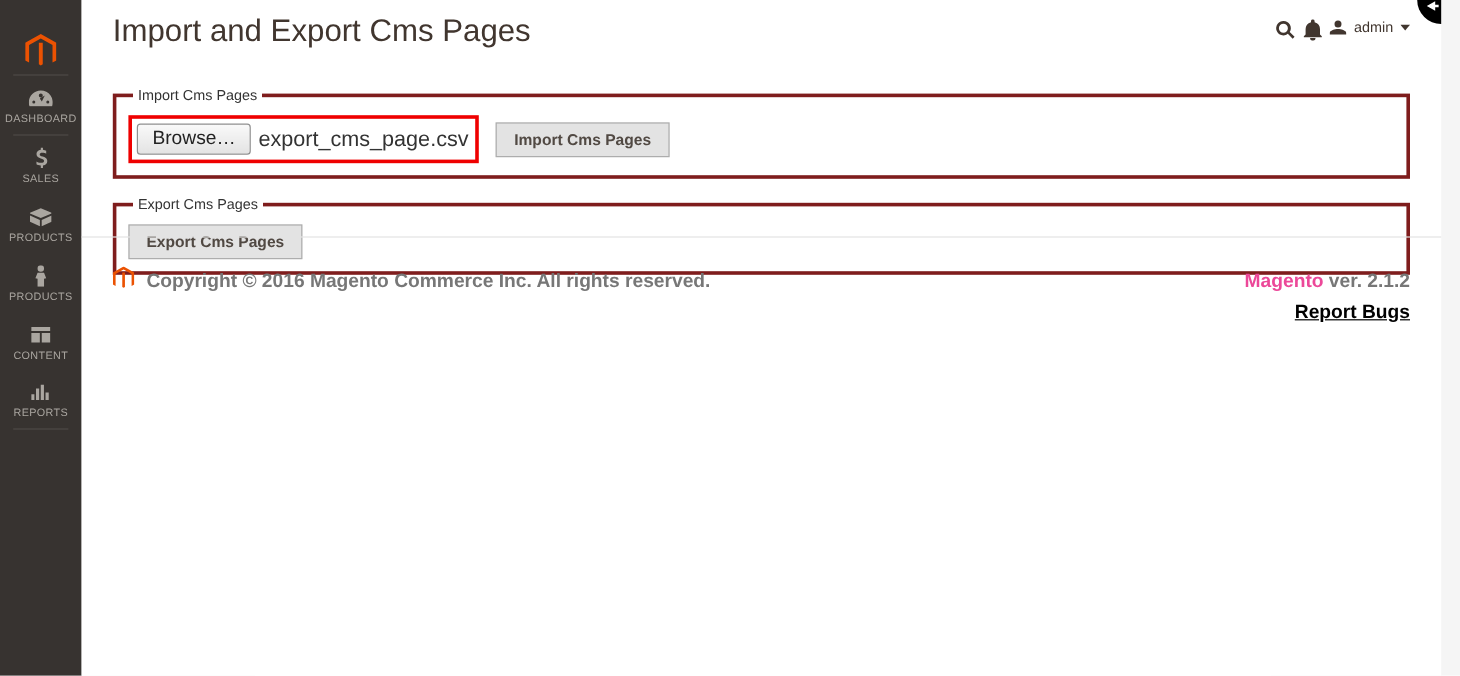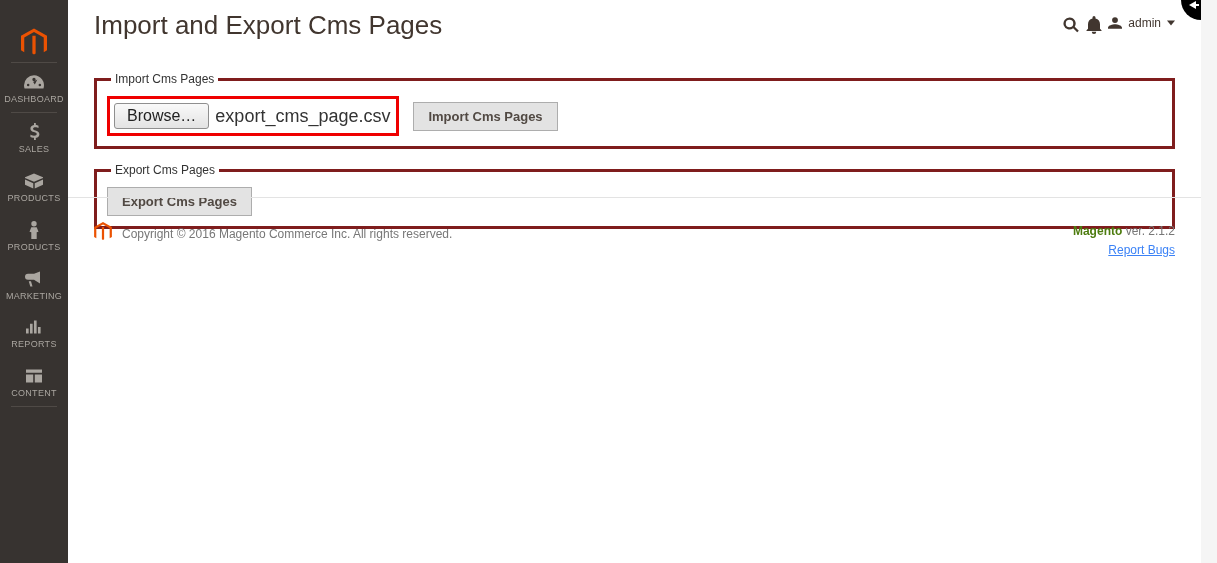--- a/index.html
+++ b/index.html
@@ -144,28 +144,29 @@
       height: 1px;
       background: #e3e3e3;
     }
     .footer {
       position: absolute;
       left: 26px; right: 26px;
       top: 222px;
       display: flex;
       align-items: flex-start;
       justify-content: space-between;
-      font-size: 12px;
+      font-size: 16px;
       color: #777;
+      font-weight: bold;
     }
     .footer-left { display: flex; align-items: center; gap: 10px; }
     .footer-left svg { width: 18px; height: 20px; }
     .footer-right { text-align: right; line-height: 1.6; }
-    .footer-right .brand { color: #4d7c0f; }
-    .footer-right a { color: #3b82f6; text-decoration: underline; cursor: pointer; }
+    .footer-right .brand { color: #ec4899; }
+    .footer-right a { color: #000000; text-decoration: underline; cursor: pointer; }
 
     .floating-badge {
       position: absolute;
       top: 0;
       right: 0;
       width: 20px;
       height: 20px;
       background: #000;
       border-bottom-left-radius: 20px;
       display: flex;
@@ -215,41 +216,33 @@
   <div class="sidebar-item">
     <span class="icon">
         <svg width="12" height="18" viewBox="0 0 12 20">
           <path d="M6 0a3 3 0 1 1 0 6 3 3 0 0 1 0-6zM3 7h6l2 5-2 .5V20H3v-7.5L1 12z"></path>
         </svg>
       </span>
     <span>PRODUCTS</span>
   </div>
   <div class="sidebar-item">
     <span class="icon">
-        <svg width="18" height="16" viewBox="0 0 24 20">
-          <path d="M20 0v16l-8-5H4a4 4 0 0 1 0-8h8zM5 13l2 7h3l-2-7z"></path>
-        </svg>
-      </span>
-    <span>MARKETING</span>
+        <svg width="16" height="14" viewBox="0 0 20 16">
+          <path d="M0 0h20v4H0zm0 6h9v10H0zm11 0h9v10h-9z"></path>
+        </svg>
+      </span>
+    <span>CONTENT</span>
   </div>
   <div class="sidebar-item">
     <span class="icon">
         <svg width="16" height="14" viewBox="0 0 20 16">
           <path d="M0 10h4v6H0zm6-6h4v12H6zm6-4h4v16h-4zm6 8h4v8h-4z" transform="scale(0.83 1)"></path>
         </svg>
       </span>
     <span>REPORTS</span>
-  </div>
-  <div class="sidebar-item">
-    <span class="icon">
-        <svg width="16" height="14" viewBox="0 0 20 16">
-          <path d="M0 0h20v4H0zm0 6h9v10H0zm11 0h9v10h-9z"></path>
-        </svg>
-      </span>
-    <span>CONTENT</span>
   </div>
   <hr>
 </div>
 
 <div class="main">
 
   <div class="topbar">
     <h1 class="page-title">Import and Export Cms Pages</h1>
     <div class="top-actions">
       <span class="act">

